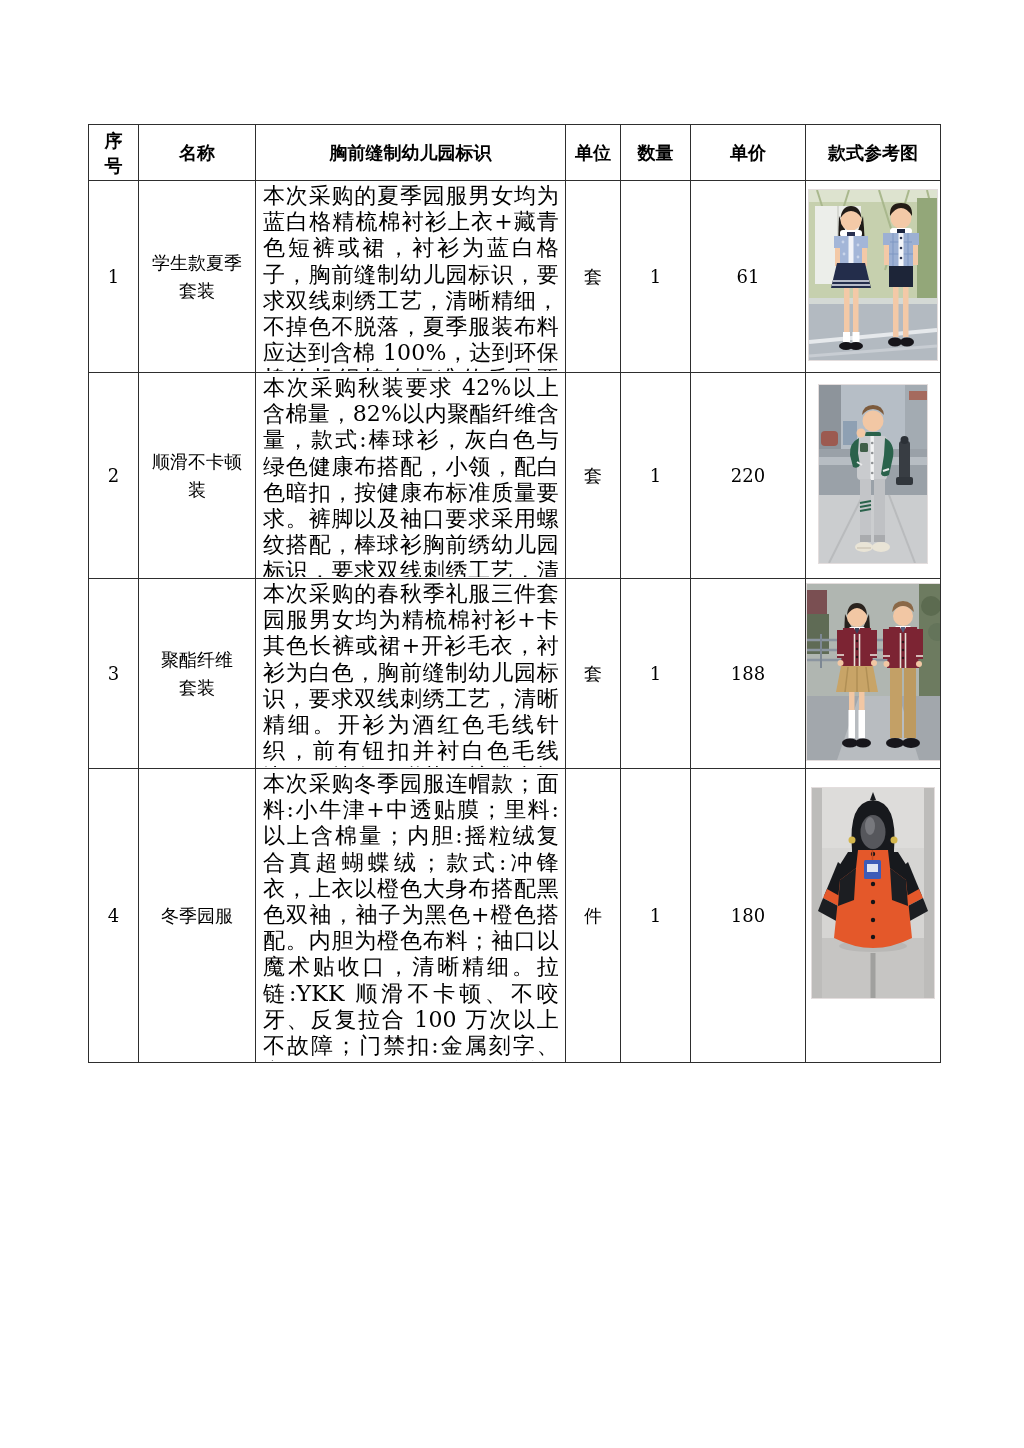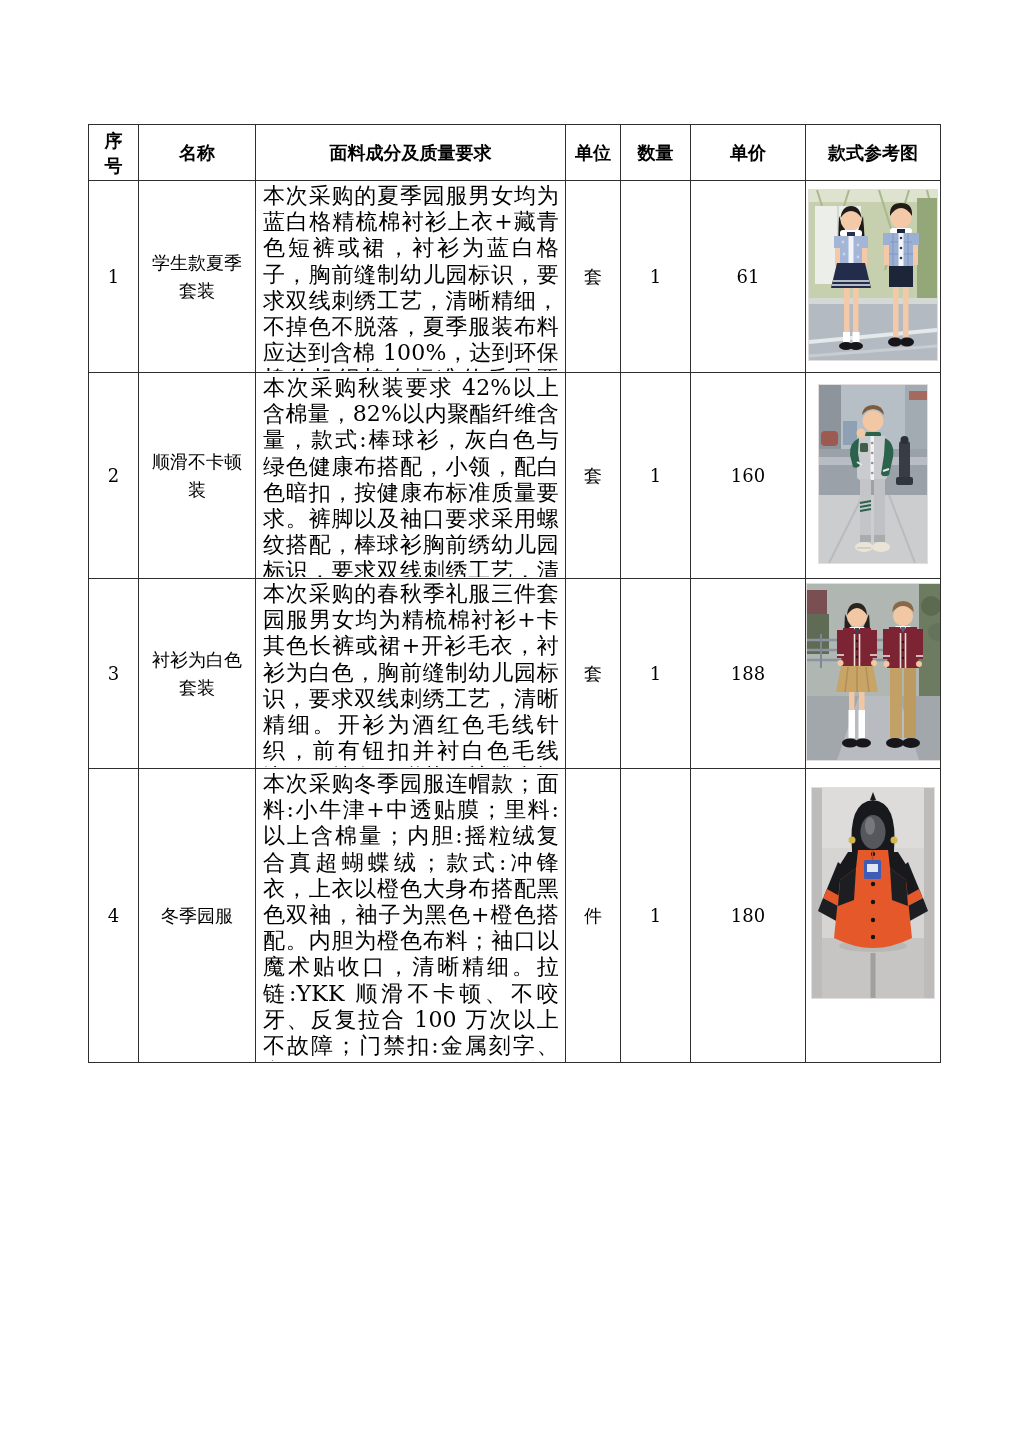--- a/index.html
+++ b/index.html
@@ -54,21 +54,21 @@
       <col style="width:55px">
         <col style="width:70px">
         <col style="width:115px">
       <col style="width:135px">
     </colgroup>
     <thead>
       <tr class="hdr">
         <th>序
 号</th>
         <th>名称</th>
-        <th>面料成分及质量要求</th>
+        <th>胸前缝制幼儿园标识</th>
         <th>单位</th>
         <th>数量</th>
         <th>单价</th>
         <th>款式参考图</th>
       </tr>
     </thead>
     <tbody>
 
       <tr class="row-1">
         <td class="c-no">1</td>
@@ -161,21 +161,21 @@
 
       <tr class="row-2">
         <td class="c-no">2</td>
         <td class="c-name">顺滑不卡顿
 装</td>
         <td class="c-desc">
           <div class="desc d2">本次采购秋装要求 42%以上含棉量，82%以内聚酯纤维含量，款式:棒球衫，灰白色与绿色健康布搭配，小领，配白色暗扣，按健康布标准质量要求。裤脚以及袖口要求采用螺纹搭配，棒球衫胸前绣幼儿园标识，要求双线刺绣工艺，清晰精细。</div>
         </td>
         <td class="c-unit">套</td>
         <td class="c-qty">1</td>
-        <td class="c-price">160</td>
+        <td class="c-price">220</td>
         <td class="c-photo">
           <span class="photo">
             <svg width="108" height="178" viewBox="0 0 108 178" role="img">
               <rect width="108" height="178" fill="#b6bec6"></rect>
               <rect x="0" y="0" width="22" height="72" fill="#8d949b"></rect>
               <rect x="2" y="46" width="17" height="15" rx="4" fill="#9c5a50"></rect>
               <rect x="24" y="36" width="14" height="24" fill="#7d93ab" opacity="0.7"></rect>
               <rect x="86" y="0" width="22" height="64" fill="#a3abb2"></rect>
               <rect x="90" y="6" width="18" height="9" fill="#a56a5e"></rect>
               <rect x="0" y="64" width="108" height="46" fill="#9aa1a8"></rect>
@@ -216,21 +216,21 @@
               <ellipse cx="45" cy="162" rx="9" ry="5" fill="#e9e4d6"></ellipse>
                 <ellipse cx="62" cy="162" rx="9" ry="5" fill="#e9e4d6"></ellipse>
               <line x1="38" y1="163" x2="52" y2="163" stroke="#cfc9b8" stroke-width="1.5"></line>
             </svg>
           </span>
         </td>
       </tr>
 
       <tr class="row-3">
         <td class="c-no">3</td>
-        <td class="c-name">衬衫为白色
+        <td class="c-name">聚酯纤维
 套装</td>
         <td class="c-desc">
           <div class="desc d3">本次采购的春秋季礼服三件套园服男女均为精梳棉衬衫+卡其色长裤或裙+开衫毛衣，衬衫为白色，胸前缝制幼儿园标识，要求双线刺绣工艺，清晰精细。开衫为酒红色毛线针织，前有钮扣并衬白色毛线边，不掉色不脱落，裤或者裙为卡其色 100%全棉布，女裙</div>
         </td>
         <td class="c-unit">套</td>
         <td class="c-qty">1</td>
         <td class="c-price">188</td>
         <td class="c-photo">
           <span class="photo">
             <svg width="138" height="176" viewBox="0 0 138 176" role="img">

